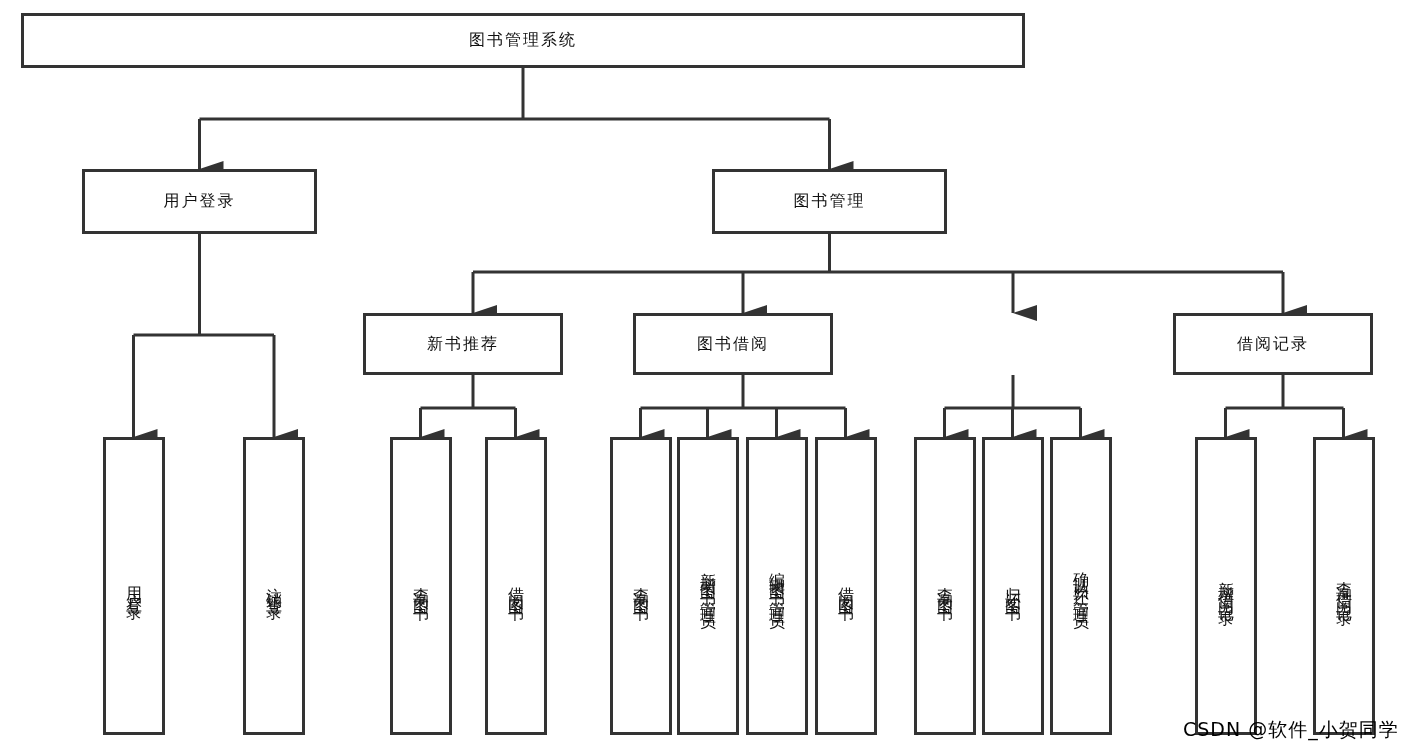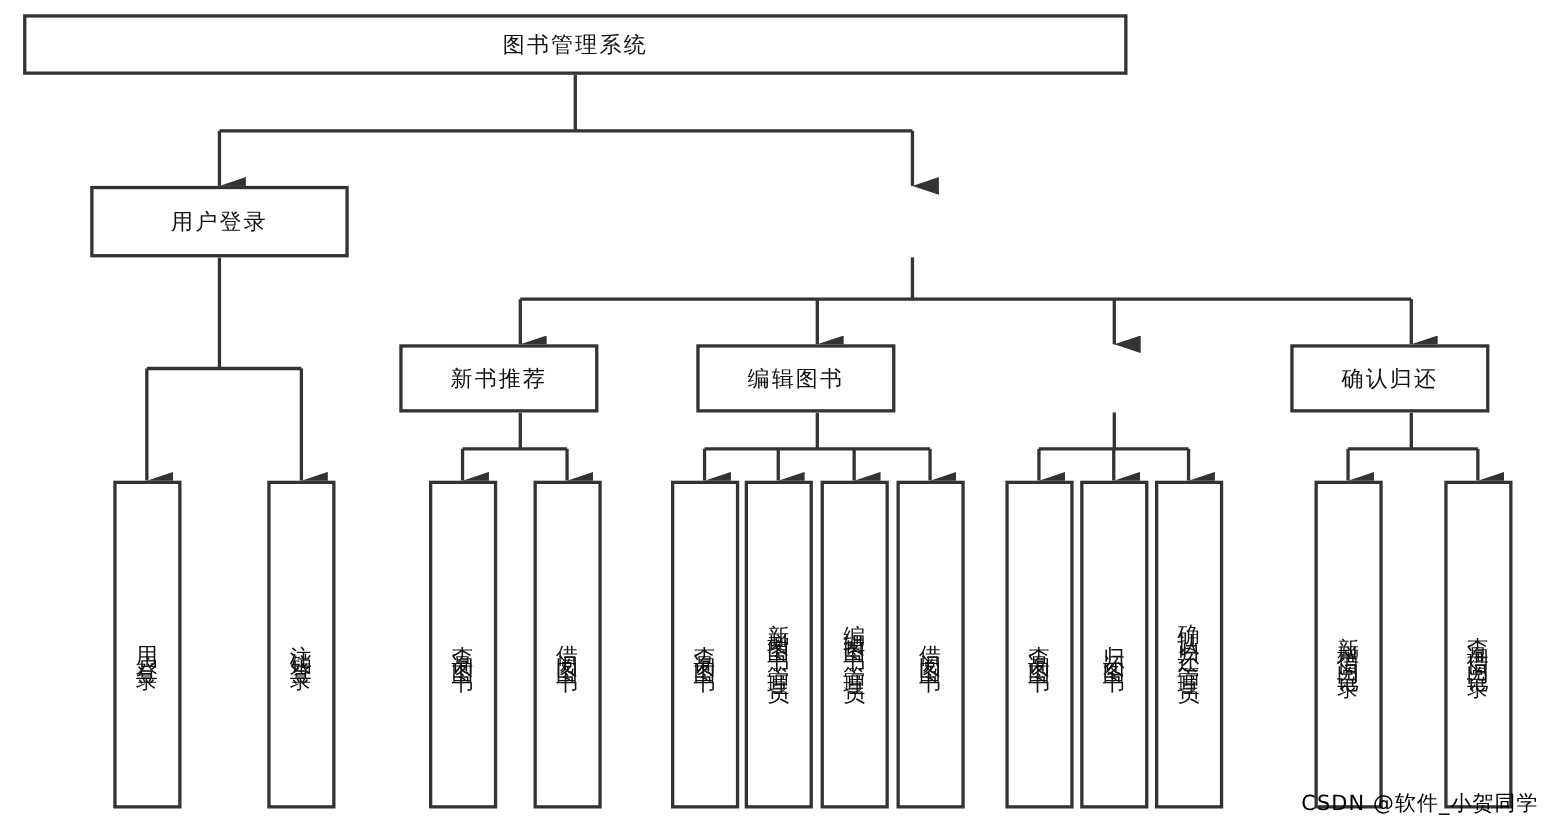--- a/index.html
+++ b/index.html
@@ -11,32 +11,32 @@
     overflow:hidden;
   }
   .connectors{position:absolute;left:0;top:0;z-index:1;}
   .node{
     position:absolute;
     box-sizing:border-box;
     border:3px solid #333333;
     background:#ffffff;
     display:flex;align-items:center;justify-content:center;
     color:#111111;
-    font-size:20px;
+    font-size:16px;
     letter-spacing:2px;
     z-index:2;
   }
   
   .n-root{left:21px;top:13px;width:1004px;height:55px;}
   
   .n-l2{height:65px;width:235px;top:169px;}
   .n-user-login{left:82px;}
   .n-book-mgmt{left:712px;}
   
-  .n-l3{height:62px;width:181px;top:313px;}
+  .n-l3{height:62px;width:200px;top:313px;}
   .n-new-book{left:363px;}
   .n-book-borrow{left:633px;}
   .n-current-borrow{left:903px;}
   .n-borrow-record{left:1173px;}
   
   .leaf{top:437px;width:62px;height:298px;}
   .leaf .vtext{
     writing-mode:vertical-rl;
     text-orientation:mixed;
     letter-spacing:0.38em;
@@ -113,29 +113,32 @@
     </g>
   </svg>
 
   <div class="node n-root">
     <span>图书管理系统</span>
   </div>
 
   <div class="node n-l2 n-user-login">
     <span>用户登录</span>
   </div>
+  <div class="node n-l2 n-book-mgmt">
+    <span>图书管理</span>
+  </div>
 
   <div class="node n-l3 n-new-book">
     <span>新书推荐</span>
   </div>
   <div class="node n-l3 n-book-borrow">
-    <span>编辑图书</span>
+    <span>图书借阅</span>
   </div>
   <div class="node n-l3 n-borrow-record">
-    <span>确认归还</span>
+    <span>借阅记录</span>
   </div>
 
   <div class="node leaf x-a1">
     <span class="vtext">用户登录</span>
   </div>
   <div class="node leaf x-a2">
     <span class="vtext">注销登录</span>
   </div>
 
   <div class="node leaf x-b1">

